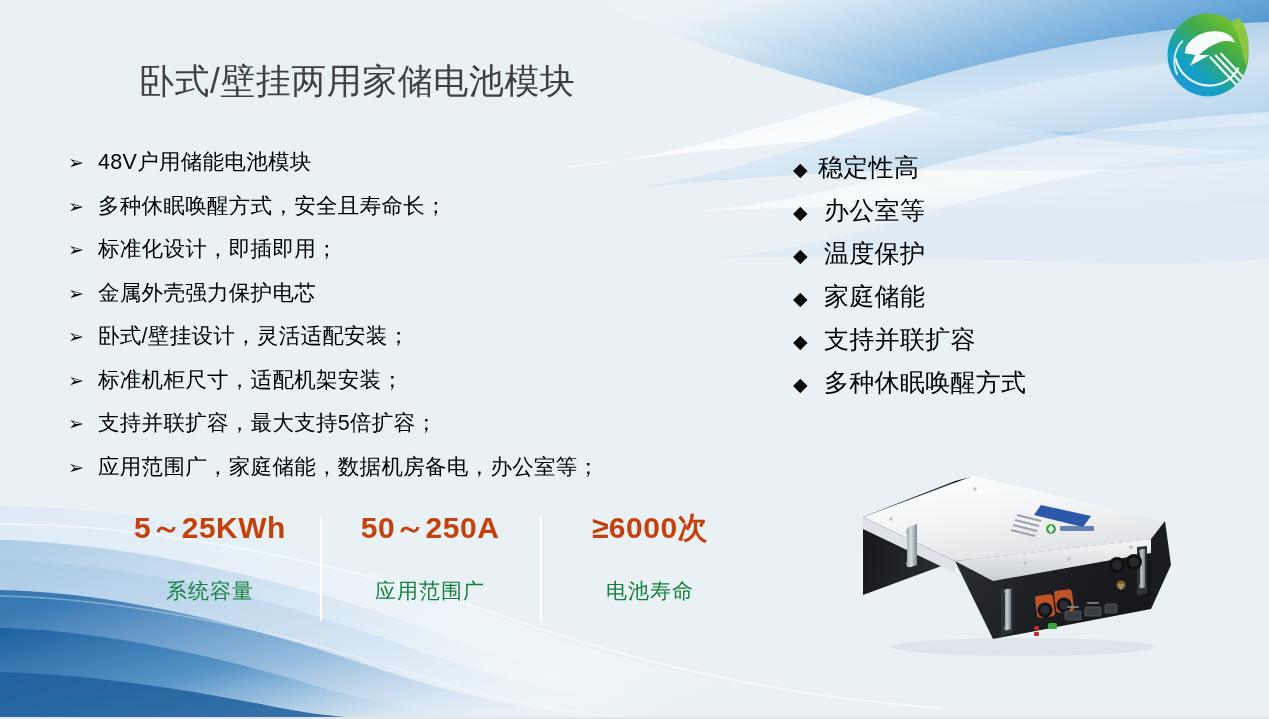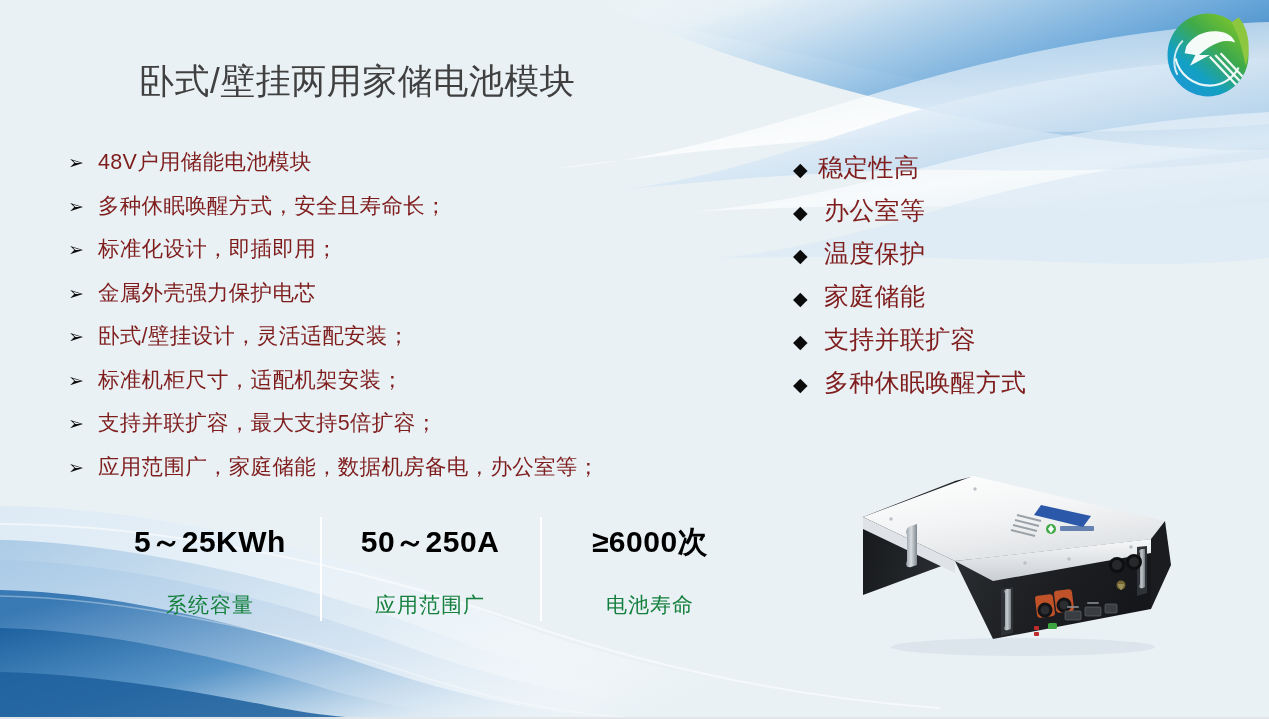--- a/index.html
+++ b/index.html
@@ -85,21 +85,21 @@
     flex: 0 0 auto;
     width: 31px;
     font-size: 19px;
     line-height: 1;
     color: #0b0b0b;
     font-family: "DejaVu Sans", sans-serif;
   }
   .bullet-text {
     font-size: 21.5px;
     line-height: 1;
-    color: #7f1d1d;
+    color: #000000;
     letter-spacing: 0.3px;
   }
   .right-row .bullet-text { font-size: 25px; }
   .right-row.first .marker-diamond { width: 25px; }
 
   
   #stats {
     position: absolute;
     left: 100px;
     top: 513px;
@@ -121,22 +121,21 @@
     left: 0;
     top: 4px;
     width: 1.6px;
     height: 104px;
     background: #ffffff;
   }
   .stat-value {
     font-size: 30px;
     line-height: 1;
     font-weight: bold;
-    color: #000000;
-    margin-top: 14px;
+    color: #c2410c;
     letter-spacing: 0.5px;
     white-space: nowrap;
   }
   .stat-label {
     font-size: 21px;
     line-height: 1;
     color: #15803d;
     margin-top: 37px;
     letter-spacing: 1px;
     white-space: nowrap;

